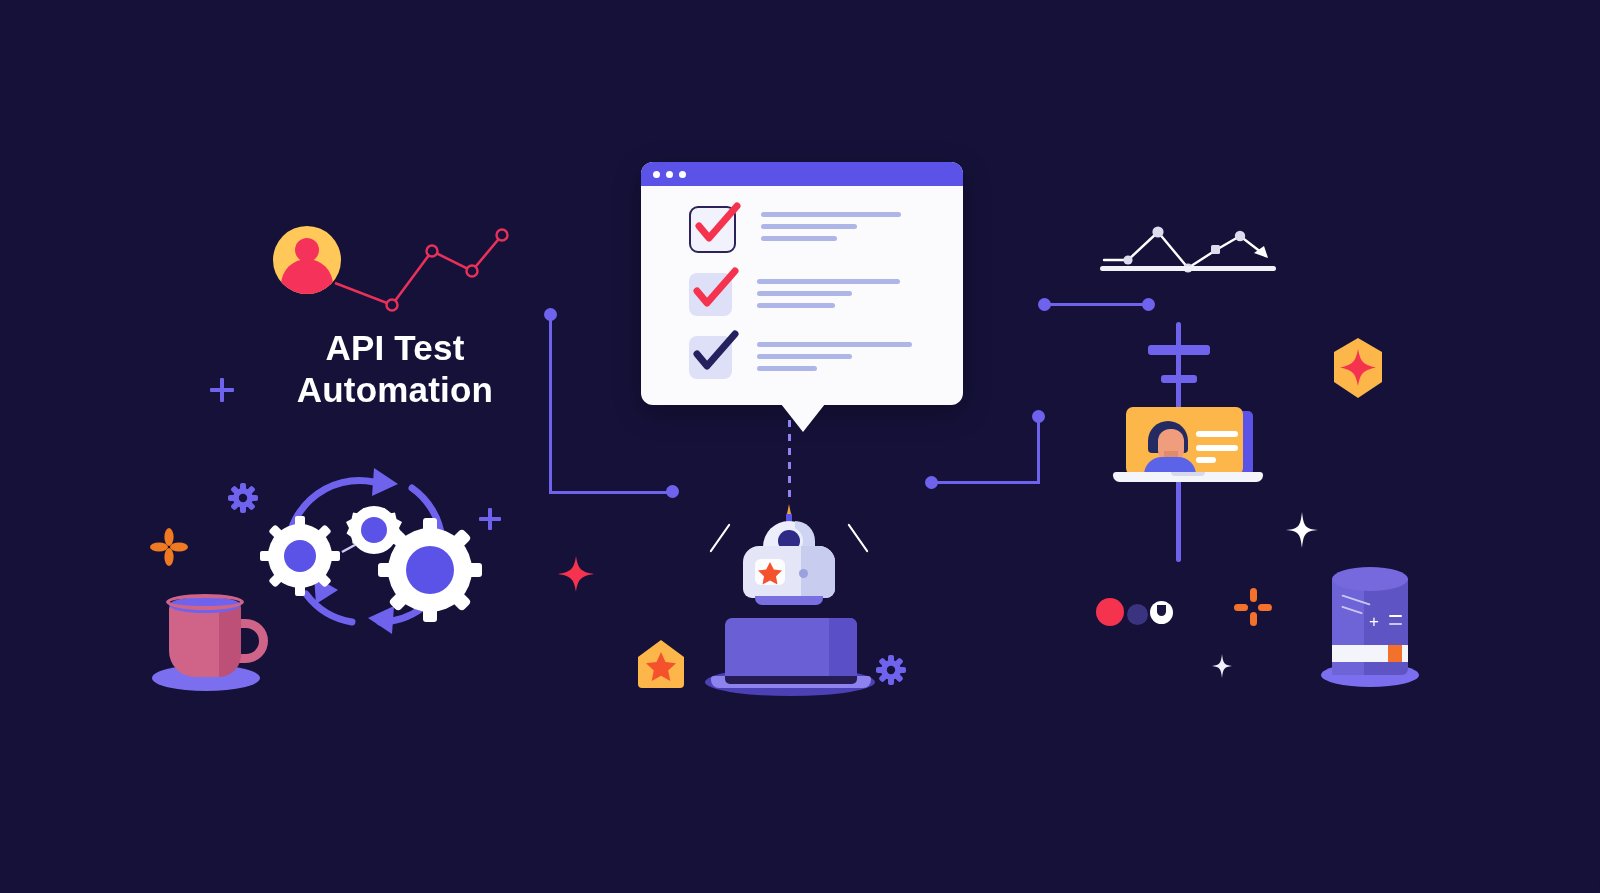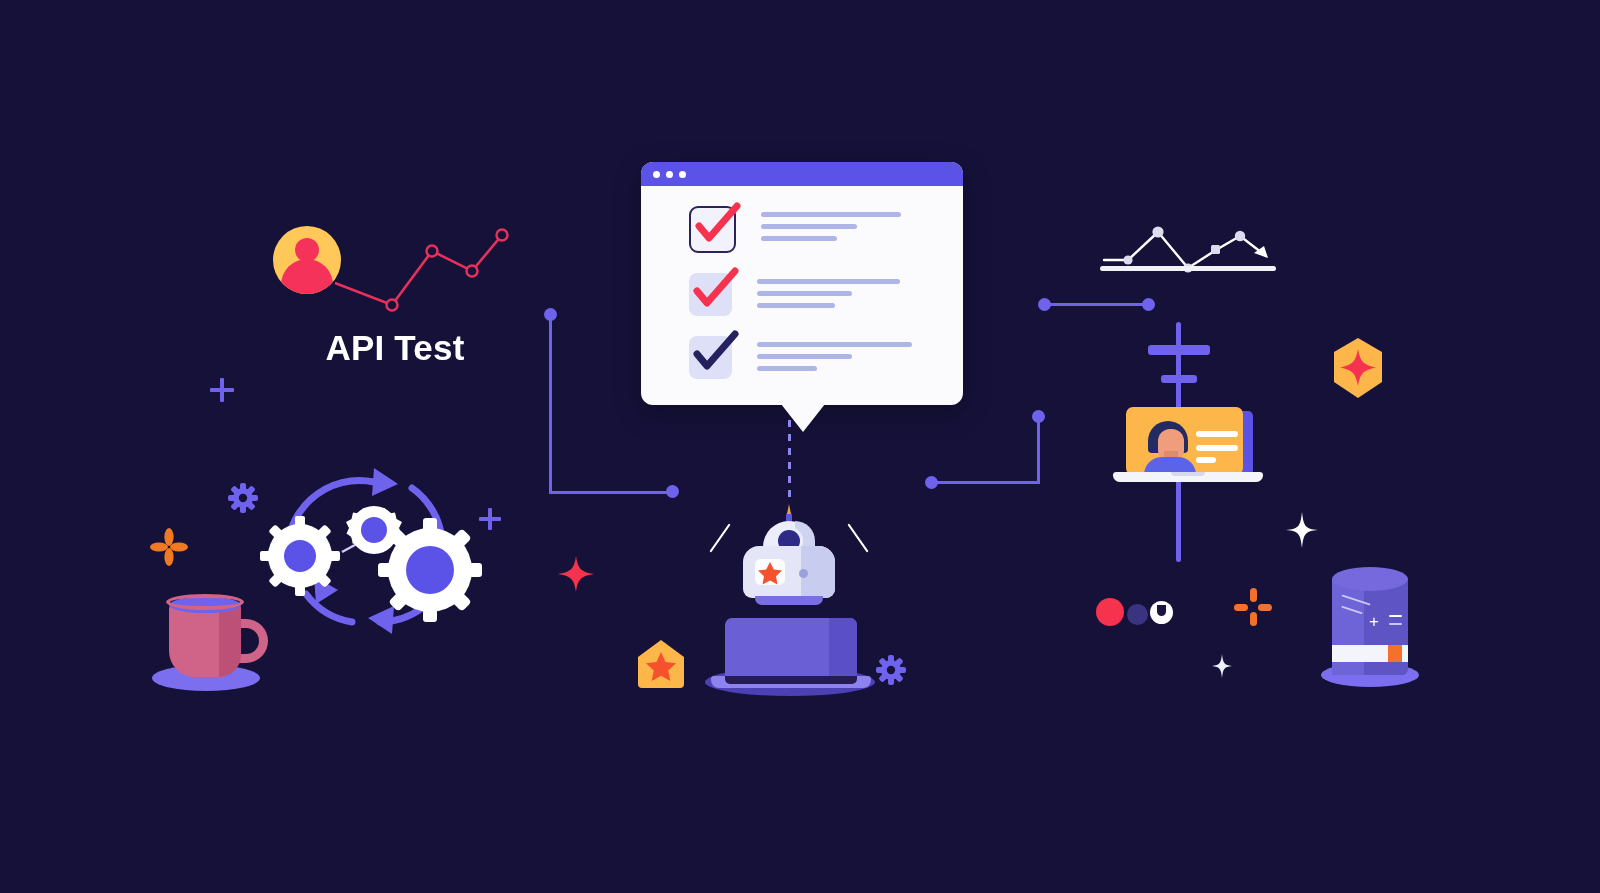--- a/index.html
+++ b/index.html
@@ -125,20 +125,21 @@
   <svg class="abs" style="left:330px;top:225px" width="165" height="80">
     <polyline points="5,58 62,80 102,26 142,46 172,10" fill="none" stroke="#e8315a" stroke-width="2.6"></polyline>
     <circle cx="62" cy="80" r="5.5" fill="#151139" stroke="#e8315a" stroke-width="2.4"></circle>
     <circle cx="102" cy="26" r="5.5" fill="#151139" stroke="#e8315a" stroke-width="2.4"></circle>
     <circle cx="142" cy="46" r="5.5" fill="#151139" stroke="#e8315a" stroke-width="2.4"></circle>
     <circle cx="172" cy="10" r="5.5" fill="#151139" stroke="#e8315a" stroke-width="2.4"></circle>
   </svg>
 
   <div class="abs" id="headline">
     <div>API Test</div>
+    <div>Automation</div>
   </div>
 
   <div class="abs" id="browser">
     <div class="bar">
       <i></i>
       <i></i>
       <i></i>
     </div>
 
     <div class="crow">

